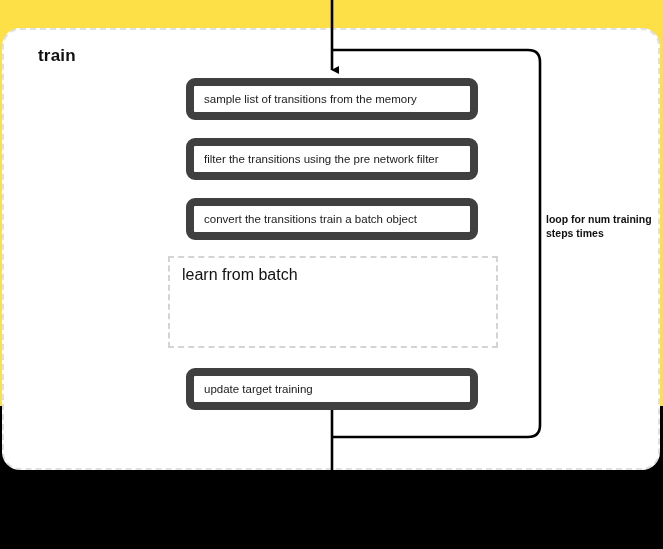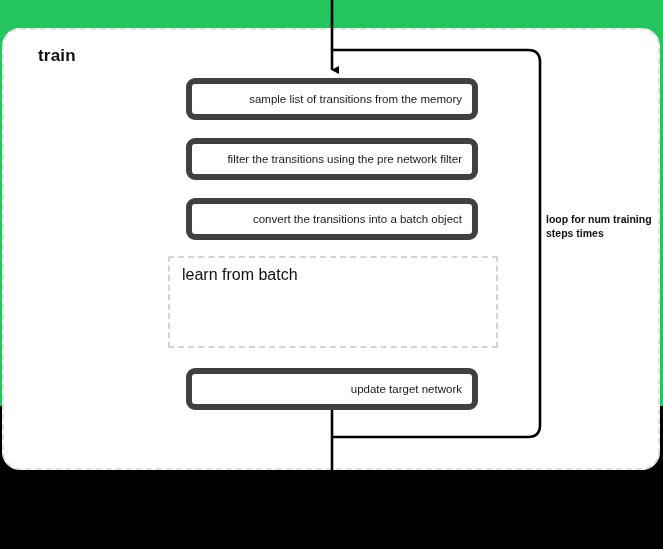--- a/index.html
+++ b/index.html
@@ -11,21 +11,21 @@
     width: 663px;
     height: 549px;
     overflow: hidden;
     font-family: "Liberation Sans", sans-serif;
   }
 
   #canvas {
     position: relative;
     width: 663px;
     height: 406px;
-    background: #22c55e;
+    background: #fde047;
   }
 
   
   .scope-box {
     position: absolute;
     left: 2px;
     top: 28px;
     width: 658px;
     height: 442px;
     box-sizing: border-box;
@@ -46,25 +46,25 @@
   }
 
   
   .proc-box {
     position: absolute;
     left: 186px;
     width: 292px;
     height: 42px;
     box-sizing: border-box;
     background: #ffffff;
-    border: 6px solid #404040;
+    border: 8px solid #404040;
     border-radius: 9px;
     display: flex;
     align-items: center;
-    justify-content: flex-end;
+    justify-content: flex-start;
   }
   .proc-box .label {
     font-size: 11.5px;
     color: #1a1a1a;
     text-align: center;
     line-height: 1.25;
     padding: 0 10px;
   }
 
   #proc-0 { top: 78px; }
@@ -129,28 +129,28 @@
 
   <div class="proc-box" id="proc-0">
     <span class="label">sample list of transitions from the memory</span>
   </div>
 
   <div class="proc-box" id="proc-1">
     <span class="label">filter the transitions using the pre network filter</span>
   </div>
 
   <div class="proc-box" id="proc-2">
-    <span class="label">convert the transitions into a batch object</span>
+    <span class="label">convert the transitions train a batch object</span>
   </div>
 
   <div class="sub-scope"></div>
   <div class="sub-scope-title">learn from batch</div>
 
   <div class="proc-box" id="proc-3">
-    <span class="label">update target network</span>
+    <span class="label">update target training</span>
   </div>
 
   <div class="loop-label">loop for num training steps times</div>
 
   <svg id="connectors" viewBox="0 0 663 549" width="663" height="549">
     <defs>
       <marker id="arrowhead" markerWidth="9" markerHeight="9" refX="4.5" refY="7.6" orient="auto" markerUnits="userSpaceOnUse">
         <path d="M0.6,0.6 L8.4,0.6 L4.5,8.4 Z" fill="#000000"></path>
       </marker>
     </defs>

